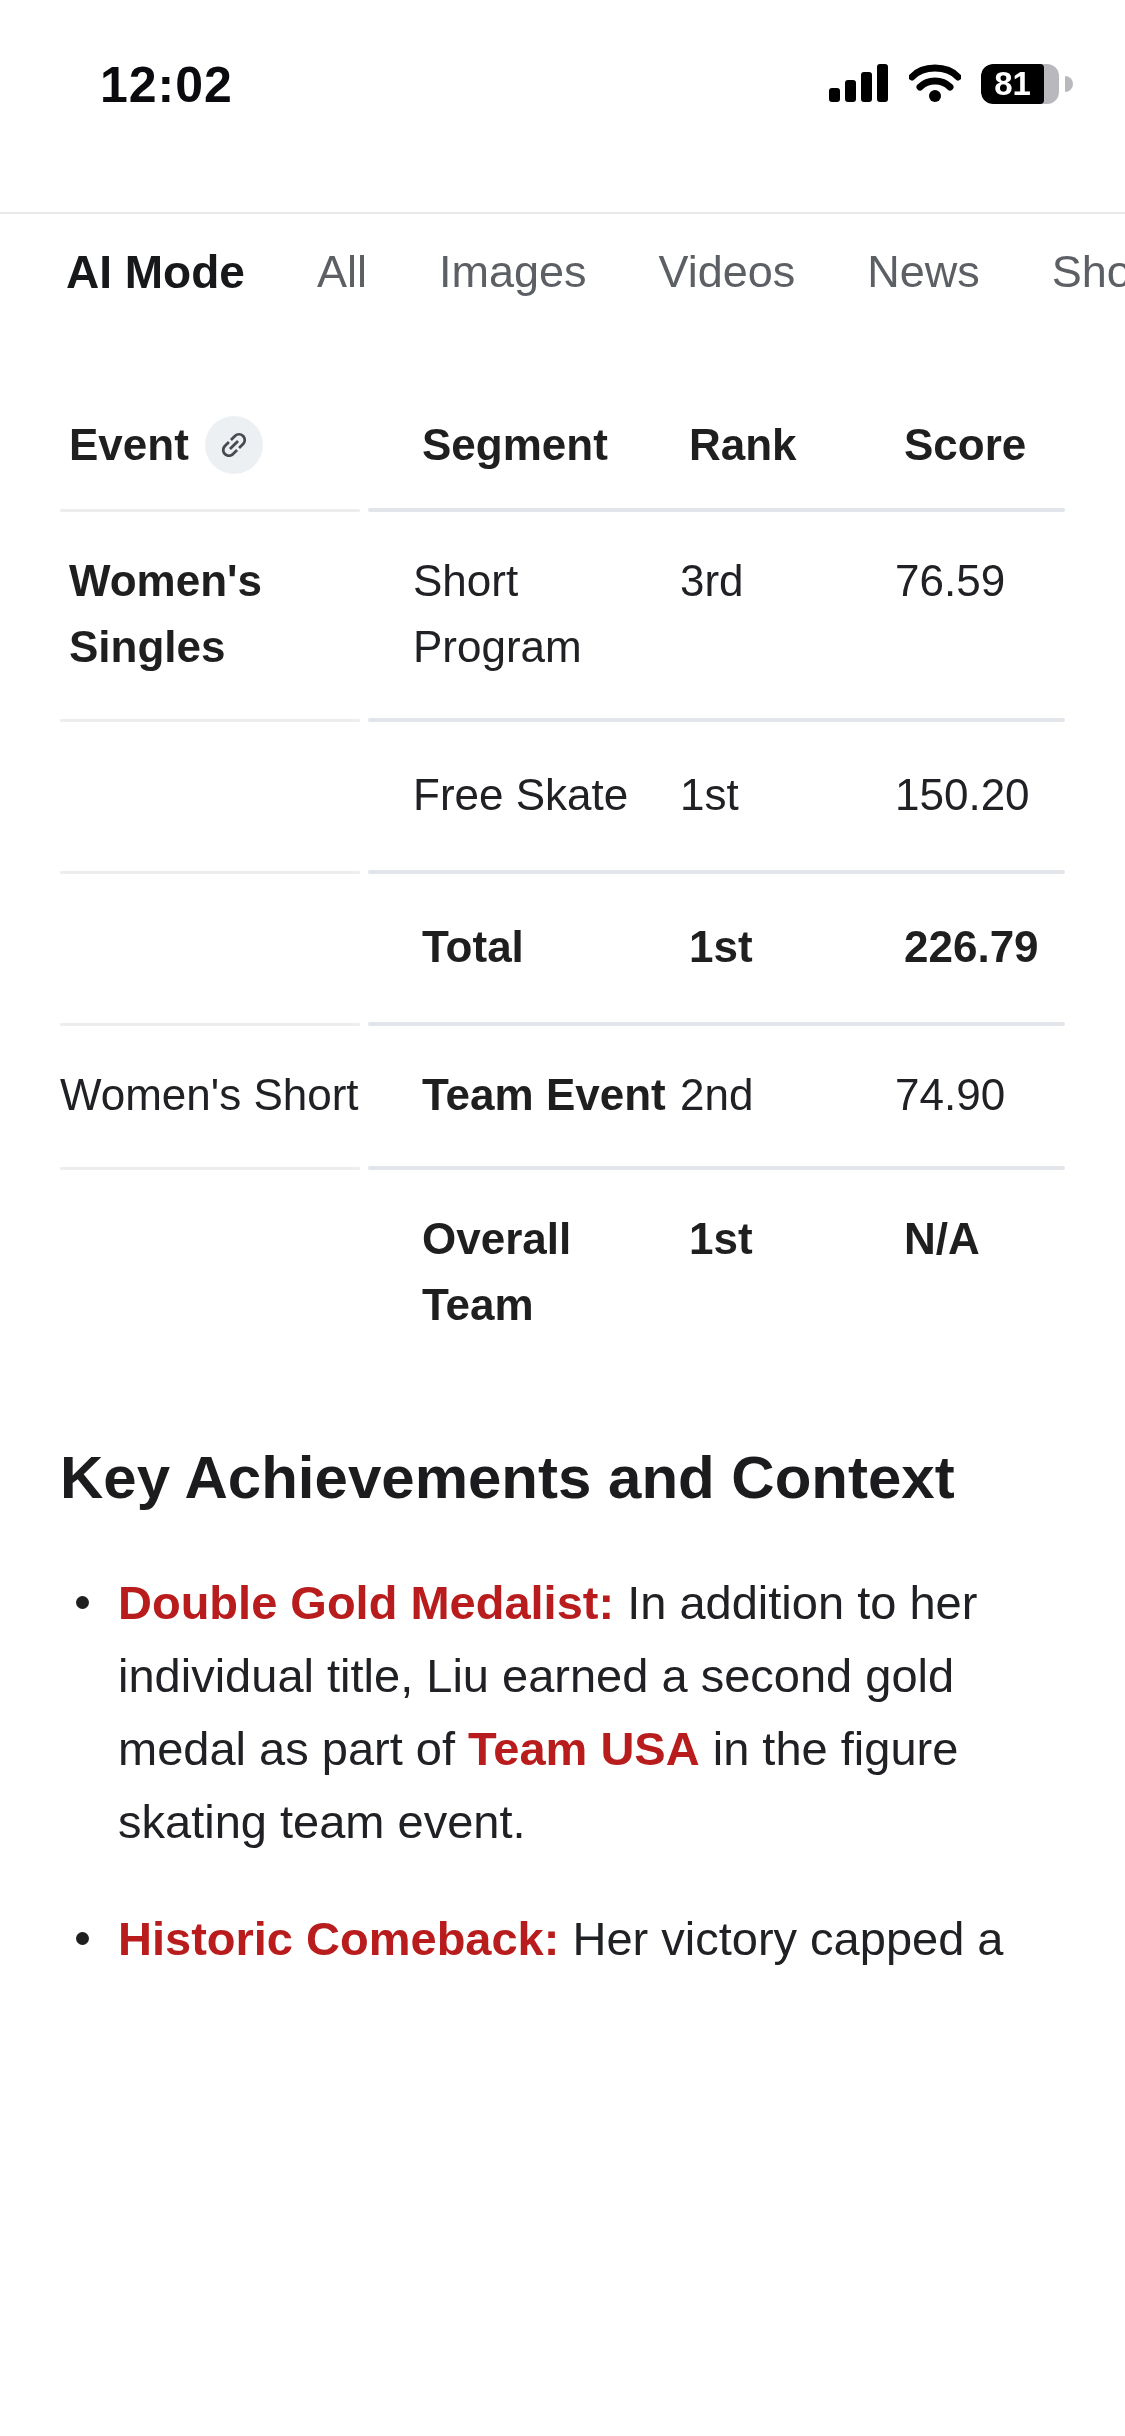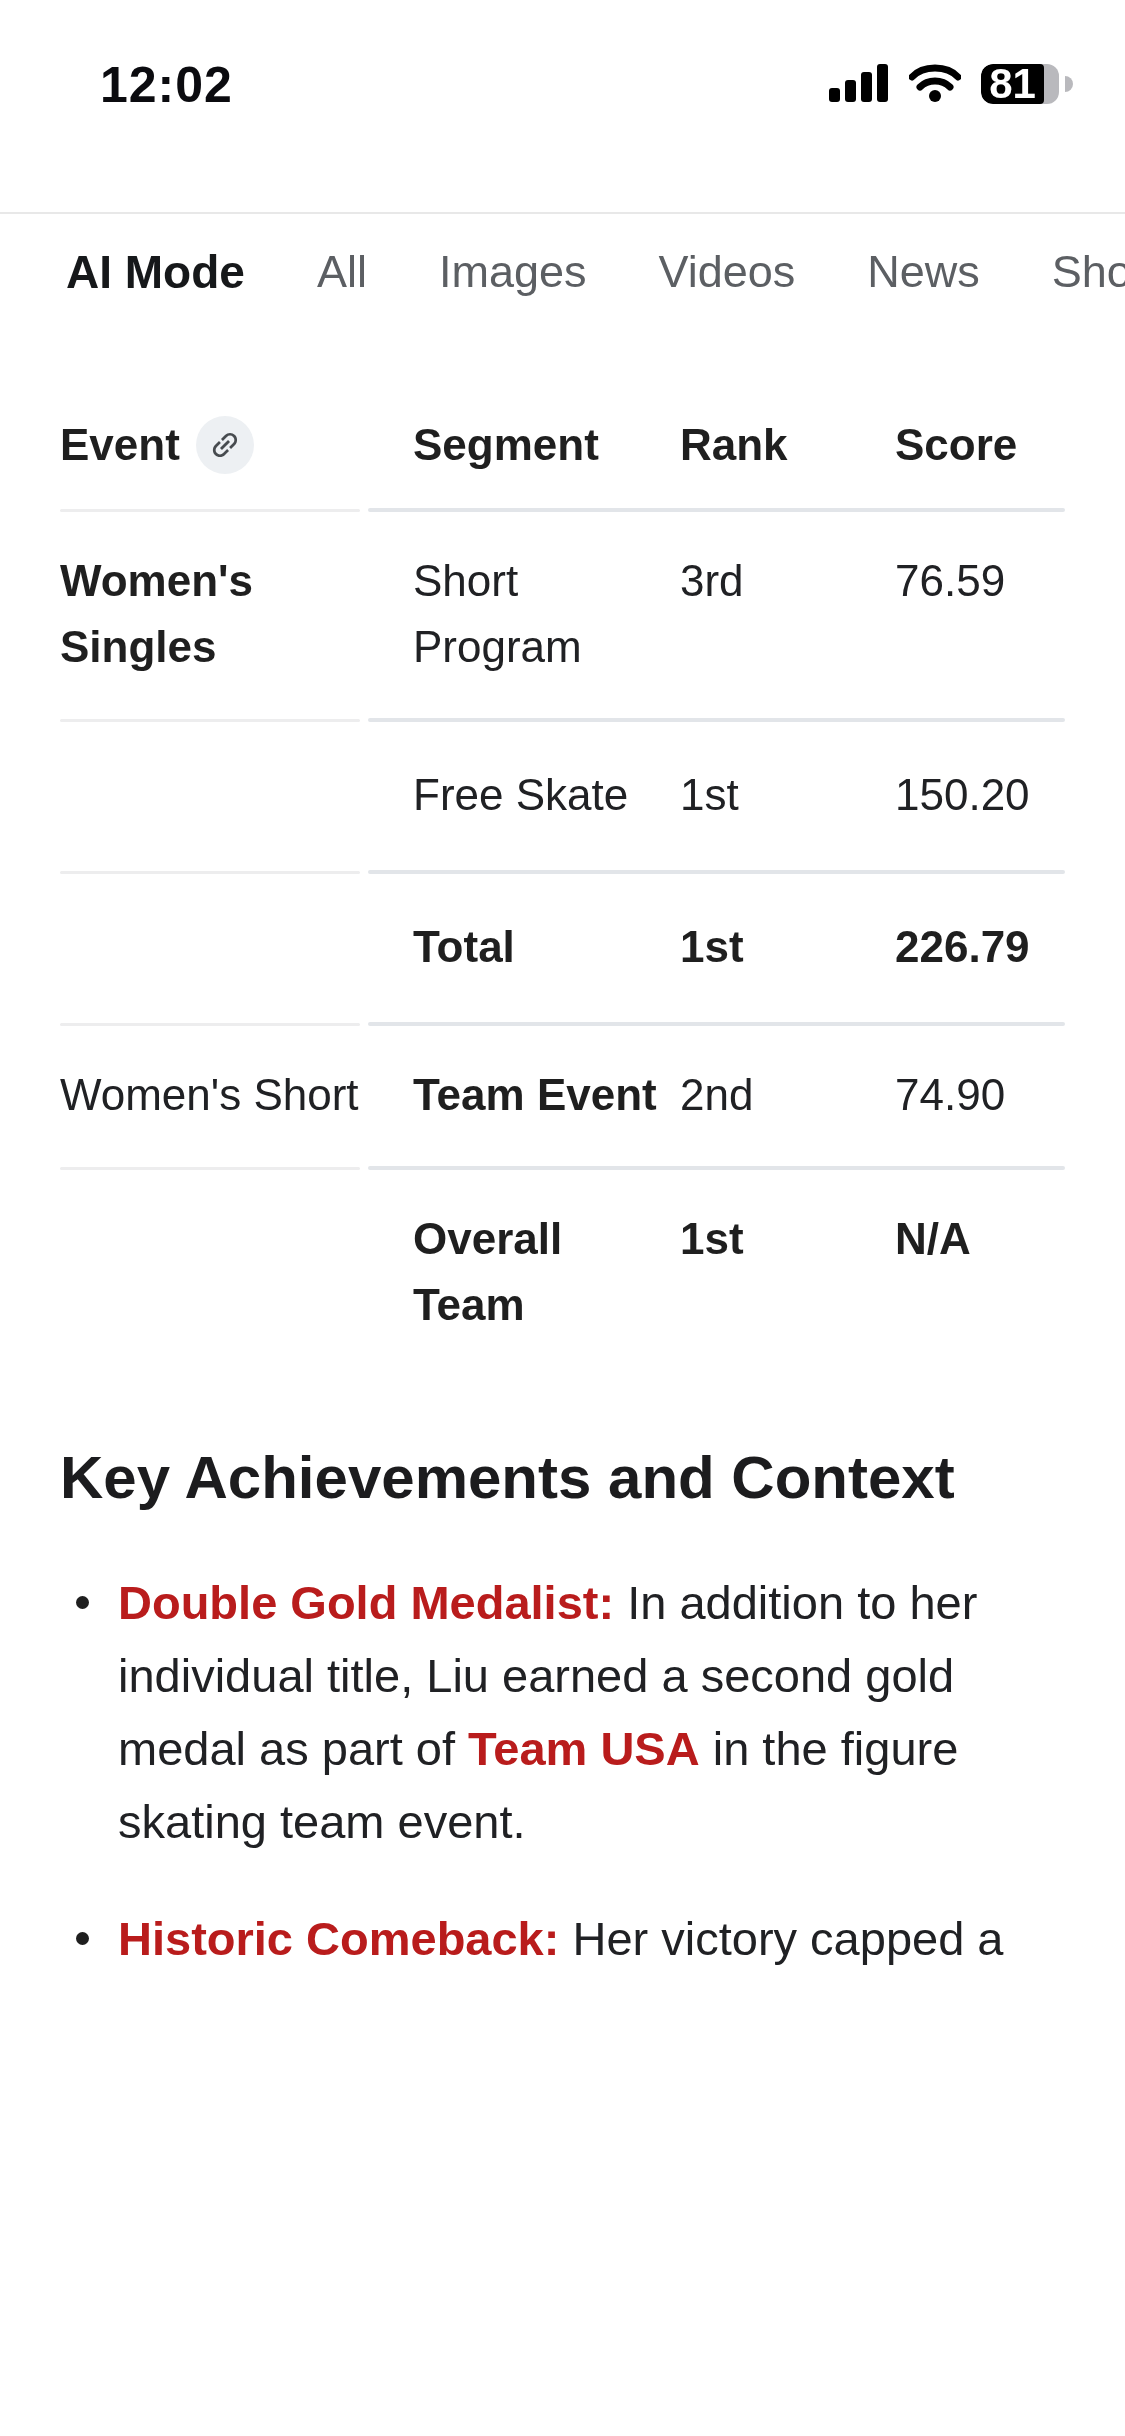--- a/index.html
+++ b/index.html
@@ -7,36 +7,36 @@
     position:relative;width:1125px;height:1992px;overflow:hidden;background:#fff;
     font-family:"Liberation Sans","DejaVu Sans",sans-serif;color:#1f1f1f;text-decoration:underline;
   }
   
   .status-bar{position:absolute;top:0;left:0;width:1125px;height:130px;}
   .status-time{position:absolute;left:100px;top:56px;font-size:50px;font-weight:700;letter-spacing:1px;color:#0b0b0f;}
   .status-icons{position:absolute;right:52px;top:64px;display:flex;align-items:center;gap:20px;}
   .battery{position:relative;width:78px;height:40px;border-radius:12px;background:#b9b9bd;overflow:hidden;}
   .battery-fill{position:absolute;left:0;top:0;height:100%;width:81%;background:#000;border-radius:12px 4px 4px 12px;
     display:flex;align-items:center;justify-content:center;}
-  .battery-fill span{color:#fff;font-size:42px;font-weight:700;letter-spacing:0px;}
+  .battery-fill span{color:#fff;font-size:33px;font-weight:700;letter-spacing:0px;}
   .battery-nub{width:8px;height:16px;background:#b9b9bd;border-radius:0 8px 8px 0;margin-left:-14px;}
   
   .search-row{position:absolute;top:138px;left:0;width:1125px;height:64px;
     display:flex;align-items:center;justify-content:center;gap:14px;}
   .search-row .query{font-size:41px;color:#202124;}
   
   .tabs{position:absolute;top:212px;left:0;width:1125px;height:118px;border-top:2px solid #e8e8e8;
     display:flex;align-items:center;gap:72px;padding-left:66px;box-sizing:border-box;white-space:nowrap;overflow:hidden;}
   .tab{font-size:45px;color:#5c5f63;flex:0 0 auto;}
   .tab.active{font-size:46px;font-weight:700;color:#16181a;}
   
   .results-table{position:absolute;top:398px;left:60px;width:1005px;}
   .t-row{display:grid;grid-template-columns:353px 267px 215px 1fr;align-items:start;}
   .t-row .cell{font-size:44px;line-height:66px;color:#202124;}
-  .t-row .cell.bold{font-weight:700;color:#1f1f1f;}
+  .t-row .cell.bold{font-weight:700;color:#1f1f1f;margin-left:9px;}
   .t-row.header .cell{padding:14px 0 30px 0;}
   .t-row.body .cell{padding:36px 0 38px 0;}
   .t-row.single .cell{padding:40px 0 42px 0;}
   .cell-inner{display:inline-flex;align-items:center;gap:16px;}
   .link-chip{width:58px;height:58px;border-radius:50%;background:#edf0f3;display:inline-flex;
     align-items:center;justify-content:center;flex:0 0 auto;}
   .divider-row{display:flex;align-items:center;}
   .divider-left{width:300px;height:3px;background:#ededee;border-radius:2px;}
   .divider-right{flex:1;height:4px;background:#e2e5e9;border-radius:2px;margin-left:8px;}
   

